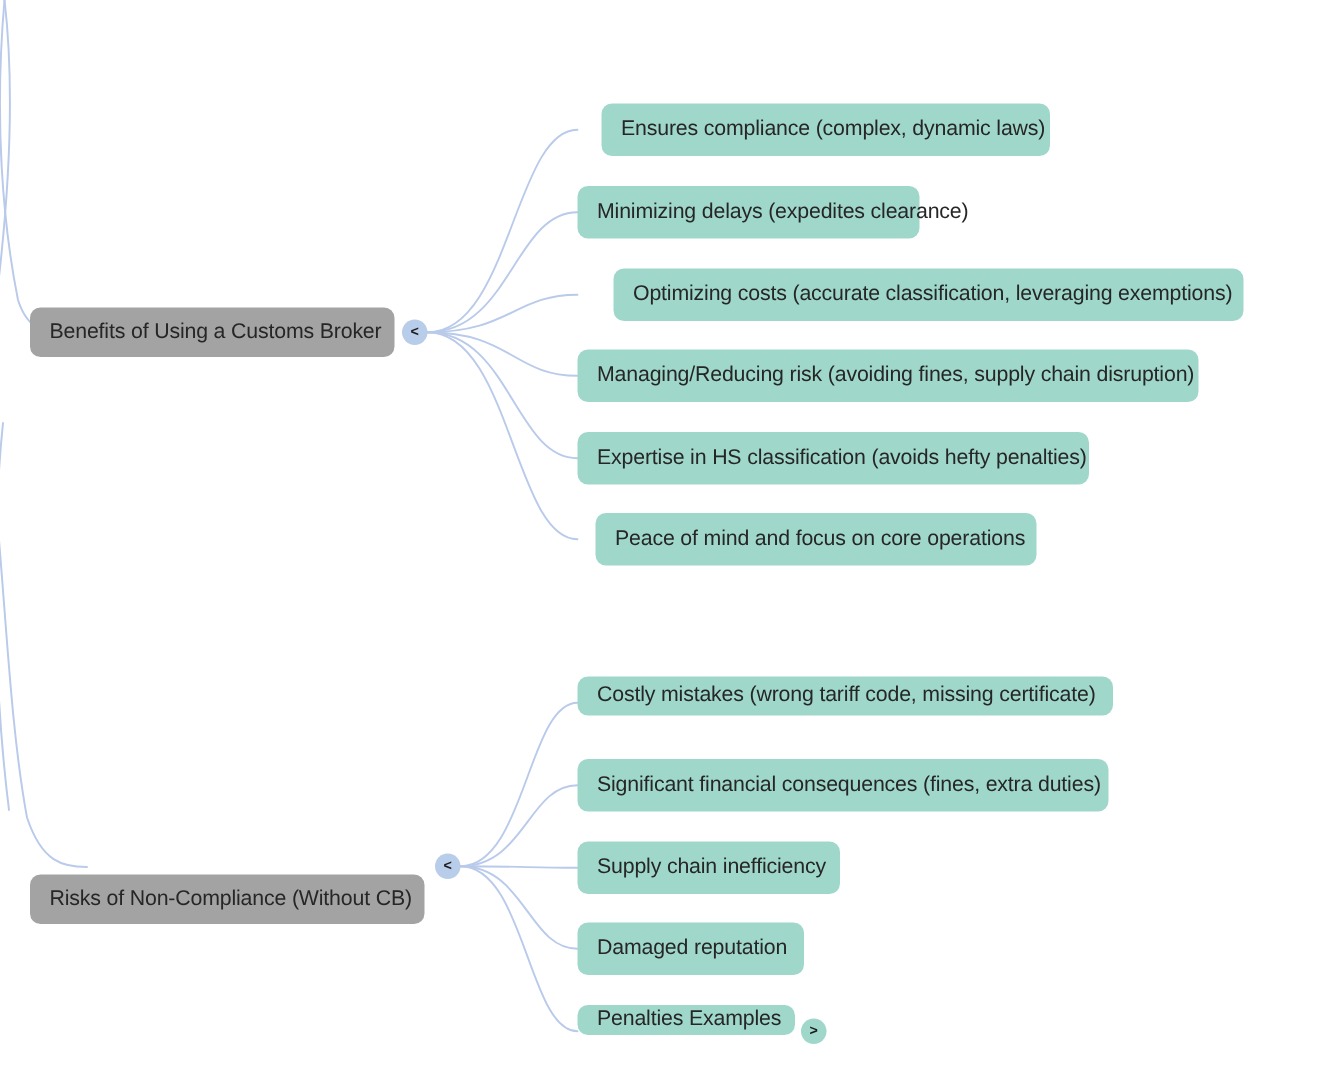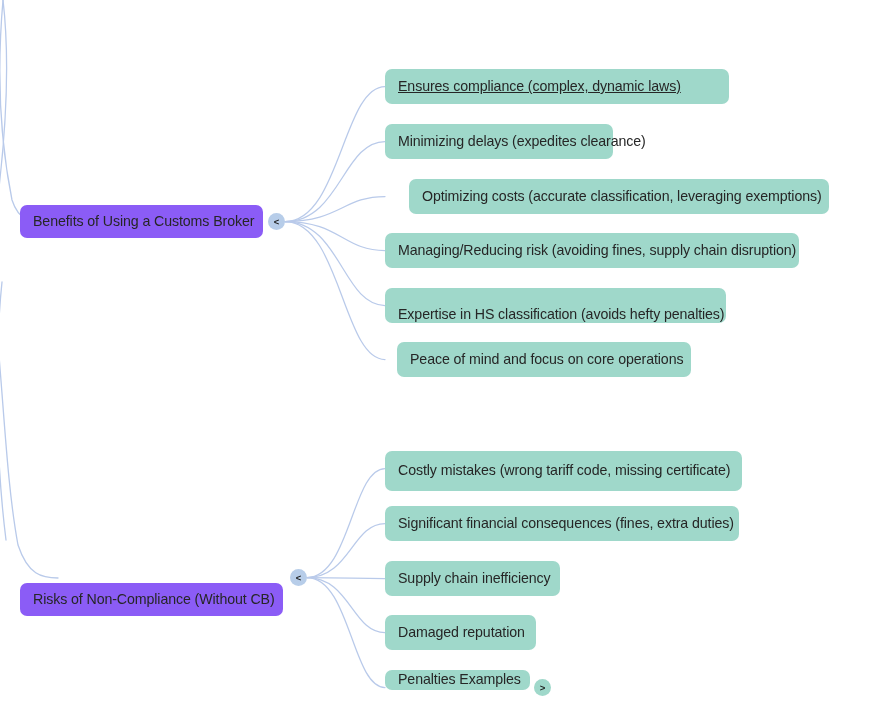--- a/index.html
+++ b/index.html
@@ -34,21 +34,21 @@
     align-items: center;
     border-radius: 7px;
     padding: 0 13px;
     font-size: 14.2px;
     line-height: 1.2;
     color: #262626;
     white-space: nowrap;
     letter-spacing: -0.1px;
   }
   .node.branch {
-    background: #8b5cf6;
+    background: #a3a3a3;
   }
   .node.leaf {
     background: #9fd8ca;
   }
   .badge {
     position: absolute;
     width: 17px;
     height: 17px;
     border-radius: 50%;
     display: flex;
@@ -82,43 +82,43 @@
       <path d="M 307 577.5 C 349.9 577.5, 352.24 523.5, 385 523.5" fill="none" stroke="#b9caea" stroke-width="1.25" stroke-linecap="round"></path>
       <path d="M 307 577.5 C 349.9 577.5, 352.24 578.5, 385 578.5" fill="none" stroke="#b9caea" stroke-width="1.25" stroke-linecap="round"></path>
       <path d="M 307 577.5 C 349.9 577.5, 352.24 632.5, 385 632.5" fill="none" stroke="#b9caea" stroke-width="1.25" stroke-linecap="round"></path>
       <path d="M 307 577.5 C 349.9 577.5, 352.24 687.5, 385 687.5" fill="none" stroke="#b9caea" stroke-width="1.25" stroke-linecap="round"></path>
     </svg>
   <div id="nodes">
       <div class="node branch" style="left: 20px; top: 205px; width: 243px; height: 33px;">
         <span>Benefits of Using a Customs Broker</span>
       </div>
       <div class="badge blue" style="left: 268px; top: 213px;">&lt;</div>
-      <div class="node leaf" style="left: 385px; top: 69px; width: 344px; height: 35px; text-decoration: underline;">
+      <div class="node leaf" style="left: 401px; top: 69px; width: 299px; height: 35px;">
         <span>Ensures compliance (complex, dynamic laws)</span>
       </div>
       <div class="node leaf" style="left: 385px; top: 124px; width: 228px; height: 35px;">
         <span>Minimizing delays (expedites clearance)</span>
       </div>
       <div class="node leaf" style="left: 385px; top: 179px; width: 420px; height: 35px; margin-left: 24px;">
         <span>Optimizing costs (accurate classification, leveraging exemptions)</span>
       </div>
       <div class="node leaf" style="left: 385px; top: 233px; width: 414px; height: 35px;">
         <span>Managing/Reducing risk (avoiding fines, supply chain disruption)</span>
       </div>
-      <div class="node leaf" style="left: 385px; top: 288px; width: 341px; height: 35px; align-items: flex-end;">
+      <div class="node leaf" style="left: 385px; top: 288px; width: 341px; height: 35px;">
         <span>Expertise in HS classification (avoids hefty penalties)</span>
       </div>
       <div class="node leaf" style="left: 385px; top: 342px; width: 294px; height: 35px; margin-left: 12px;">
         <span>Peace of mind and focus on core operations</span>
       </div>
       <div class="node branch" style="left: 20px; top: 561px; width: 263px; height: 33px; margin-top: 22px;">
         <span>Risks of Non-Compliance (Without CB)</span>
       </div>
       <div class="badge blue" style="left: 290px; top: 569px;">&lt;</div>
-      <div class="node leaf" style="left: 385px; top: 451px; width: 357px; height: 40px;">
+      <div class="node leaf" style="left: 385px; top: 451px; width: 357px; height: 26px;">
         <span>Costly mistakes (wrong tariff code, missing certificate)</span>
       </div>
       <div class="node leaf" style="left: 385px; top: 506px; width: 354px; height: 35px;">
         <span>Significant financial consequences (fines, extra duties)</span>
       </div>
       <div class="node leaf" style="left: 385px; top: 561px; width: 175px; height: 35px;">
         <span>Supply chain inefficiency</span>
       </div>
       <div class="node leaf" style="left: 385px; top: 615px; width: 151px; height: 35px;">
         <span>Damaged reputation</span>

